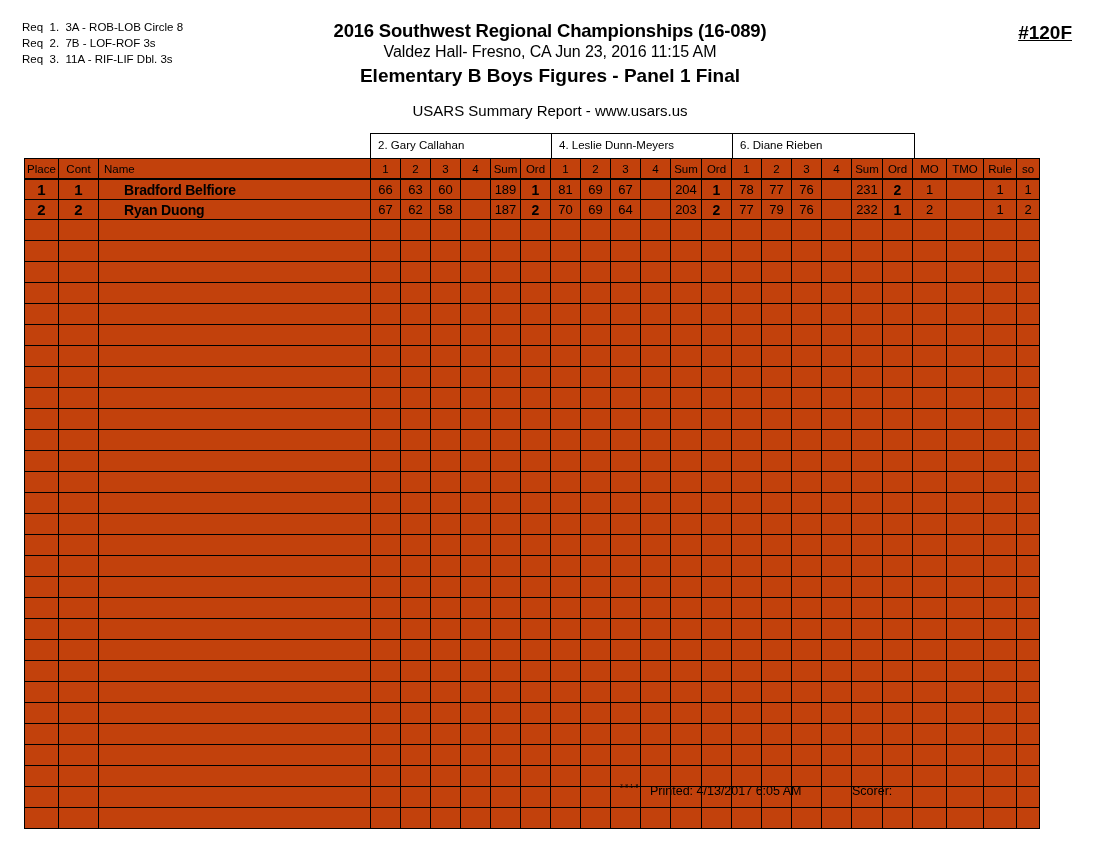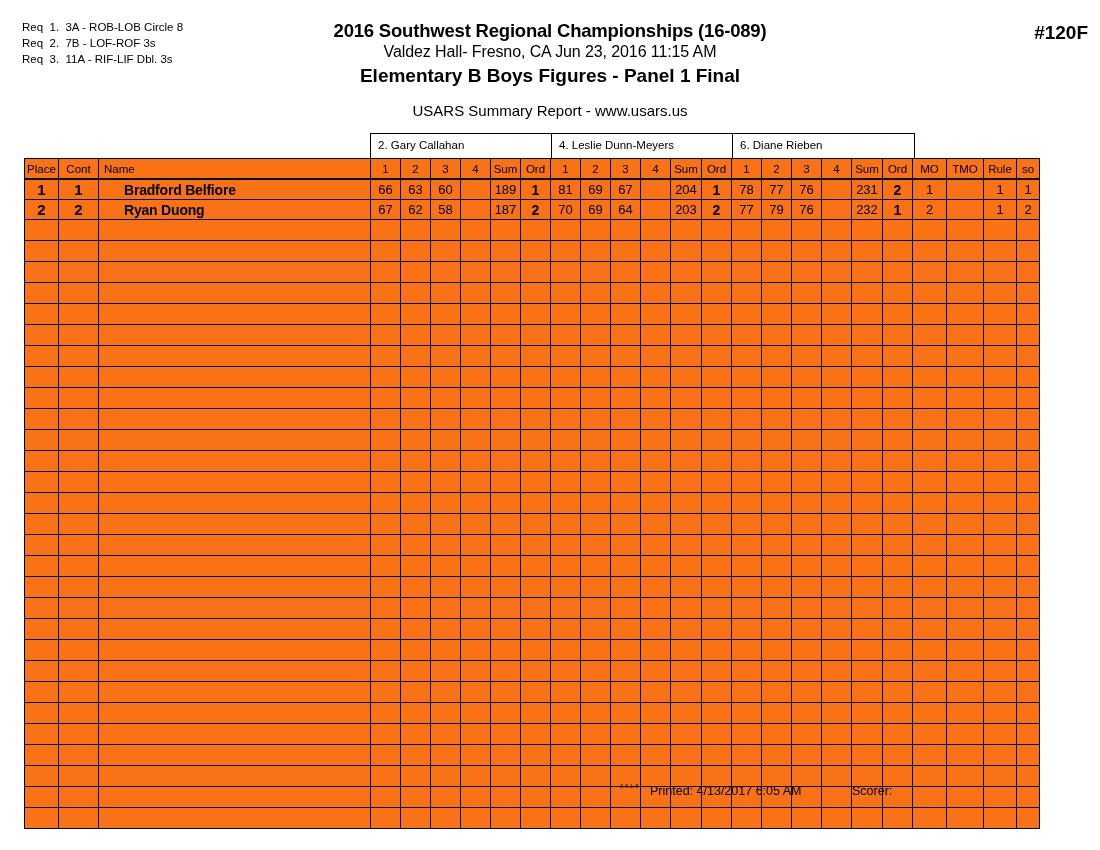--- a/index.html
+++ b/index.html
@@ -61,24 +61,25 @@
     margin-top: 2px;
   }
   #org-line {
     font-size: 15px;
     line-height: 21px;
     margin-top: 12px;
   }
 
   #event-number {
     position: absolute;
-    right: 12px;
+    right: 28px;
     top: 22px;
     font-size: 19px;
     font-weight: bold;
+    text-decoration: underline;
   }
 
   
   #sheet {
     position: absolute;
     left: 24px;
     top: 133px;
     width: 1012px;
     height: 650px;
   }
@@ -105,21 +106,21 @@
     background: #fff;
   }
 
   table.grid {
     position: absolute;
     left: 0;
     top: 25px;
     border-collapse: collapse;
     table-layout: fixed;
     width: 1012px;
-    background: #f97316;
+    background: #c2410c;
   }
   table.grid td, table.grid th {
     border: 1px solid #000;
     padding: 0;
     margin: 0;
     font-weight: normal;
     text-align: center;
     vertical-align: middle;
     overflow: hidden;
     white-space: nowrap;

